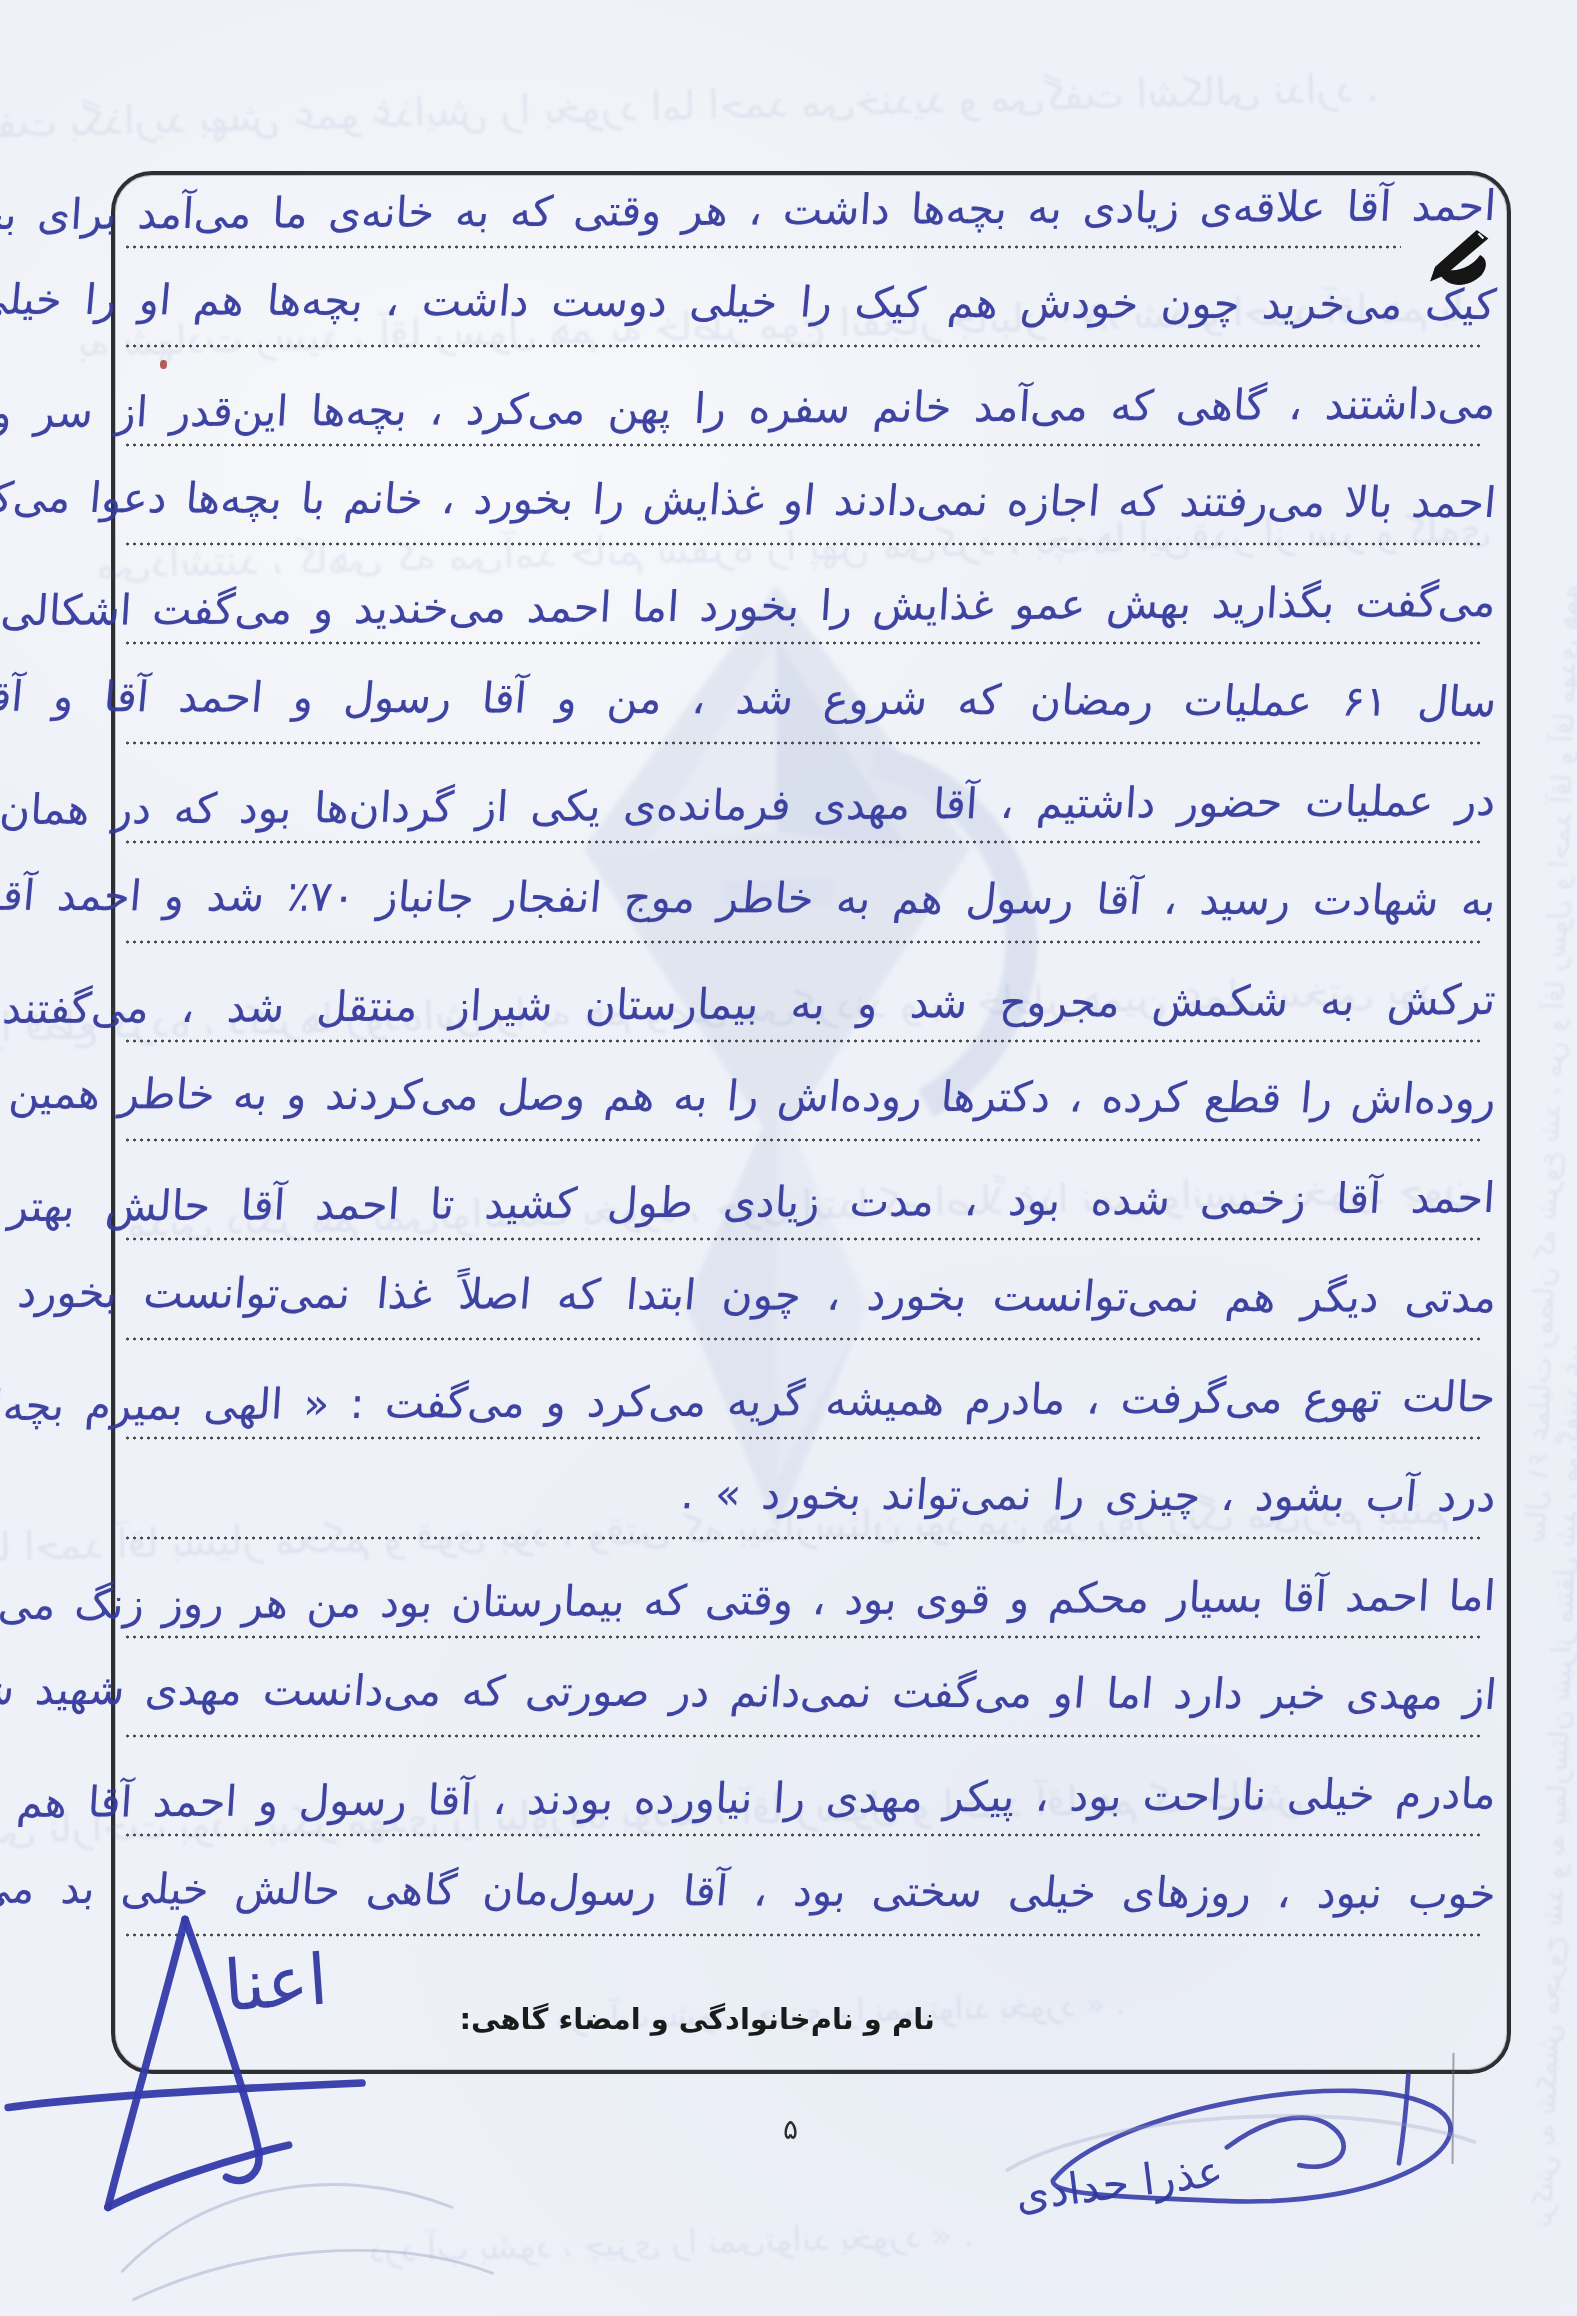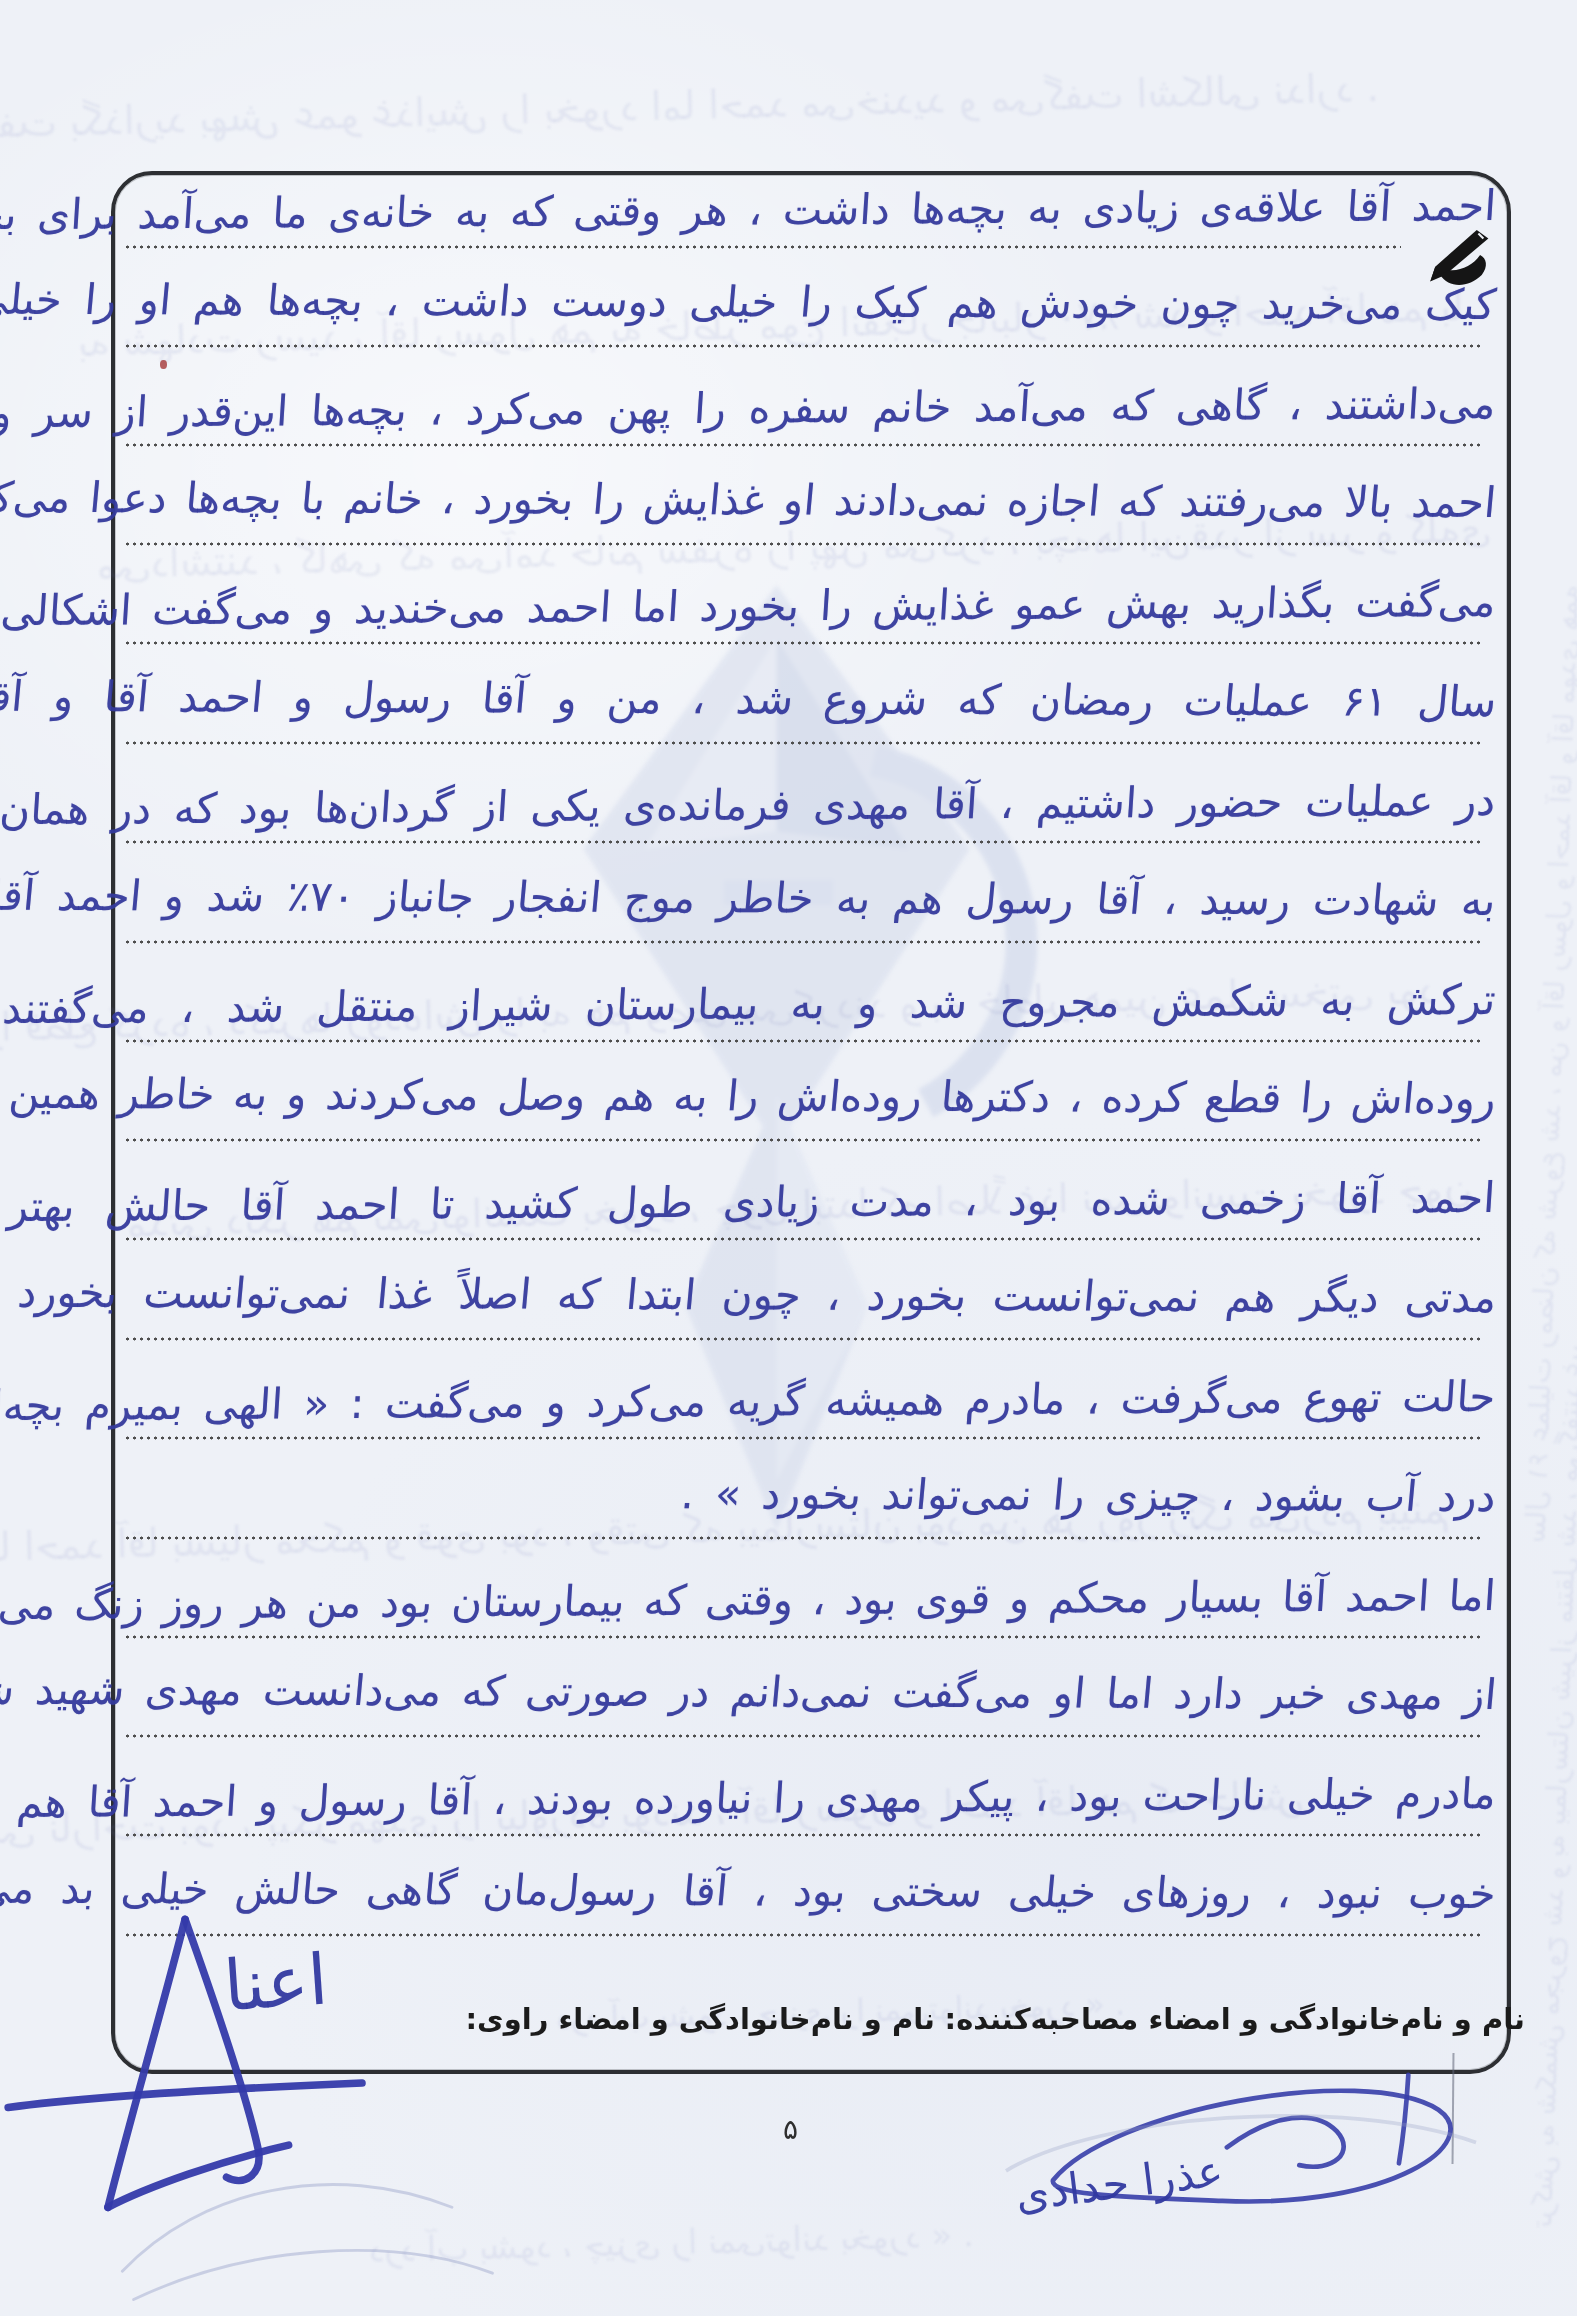--- a/index.html
+++ b/index.html
@@ -137,22 +137,21 @@
   <div class="hw" style="top:1273px; word-spacing:13px;">مدتی دیگر هم نمی‌توانست بخورد ، چون ابتدا که اصلاً غذا نمی‌توانست بخورد چون</div>
   <div class="hw" style="top:1372px; word-spacing:7.5px;">حالت تهوع می‌گرفت ، مادرم همیشه گریه می‌کرد و می‌گفت : « الهی بمیرم بچه‌ام احمد</div>
   <div class="hw" style="top:1472px; word-spacing:7.5px;">درد آب بشود ، چیزی را نمی‌تواند بخورد » .</div>
   <div class="hw" style="top:1571px; word-spacing:5.6px;">اما احمد آقا بسیار محکم و قوی بود ، وقتی که بیمارستان بود من هر روز زنگ می‌زدم ببینم</div>
   <div class="hw" style="top:1670px; word-spacing:7.5px;">از مهدی خبر دارد اما او می‌گفت نمی‌دانم در صورتی که می‌دانست مهدی شهید شده است .</div>
   <div class="hw" style="top:1769px; word-spacing:7.5px;">مادرم خیلی ناراحت بود ، پیکر مهدی را نیاورده بودند ، آقا رسول و احمد آقا هم که حالش</div>
   <div class="hw" style="top:1869px; word-spacing:13px;">خوب نبود ، روزهای خیلی سختی بود ، آقا رسول‌مان گاهی حالش خیلی بد می‌شد ،</div>
 
   <div class="fleck"></div>
 
-  <div class="plabel" style="right:52px;">نام و نام‌خانوادگی و امضاء مصاحبه‌کننده:</div>
-  <div class="plabel" style="right:642px;">نام و نام‌خانوادگی و امضاء راوی:</div>
+  <div class="plabel" style="right:642px;">نام و نام‌خانوادگی و امضاء گاهی:</div>
 
   <div class="sig-text narrator-sig">اعنا</div>
   <svg class="sig" style="left:5.6px; top:1908px;" width="377" height="320" viewBox="0 0 400 340" aria-hidden="true">
     <g stroke="rgba(52,58,170,.95)" stroke-width="8" fill="none" stroke-linecap="round">
       <path d="M190 12 C165 110 130 230 108 318"></path>
       <path d="M190 12 C225 110 258 210 268 258 C272 284 252 296 234 286"></path>
       <path d="M2 212 C90 200 230 192 378 186"></path>
       <path d="M108 318 C150 296 230 268 300 252"></path>
     </g>
   </svg>

